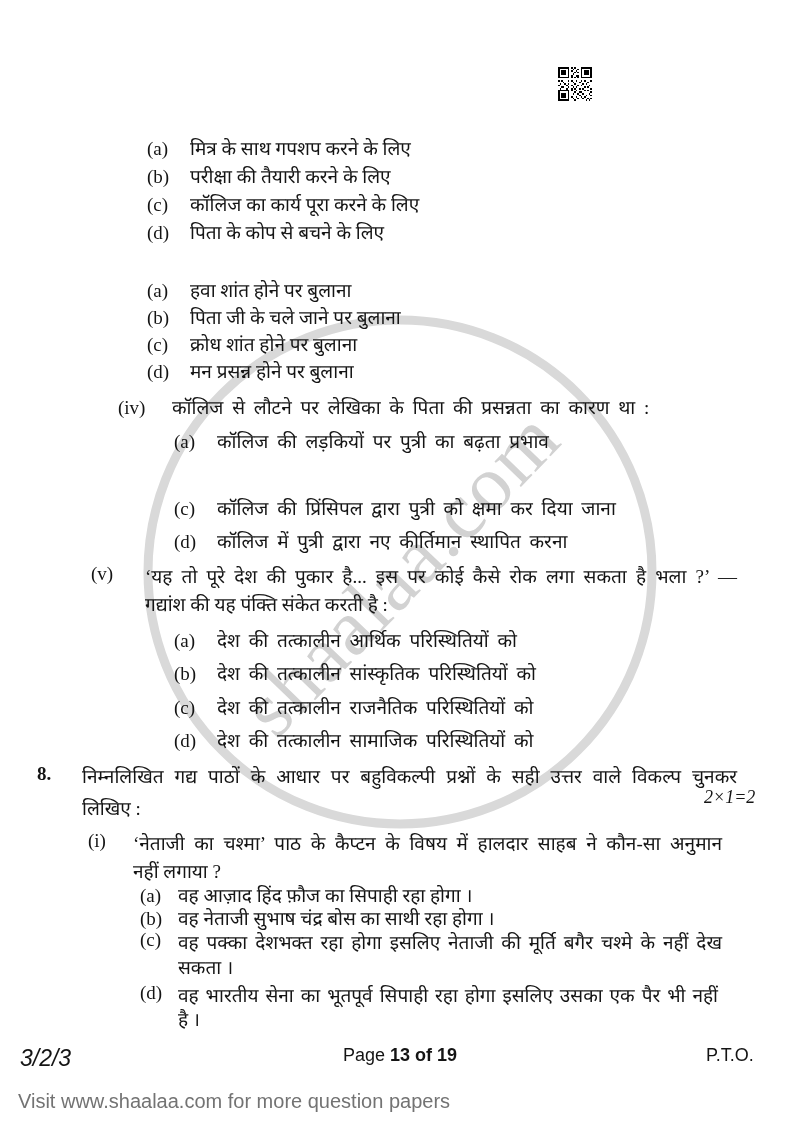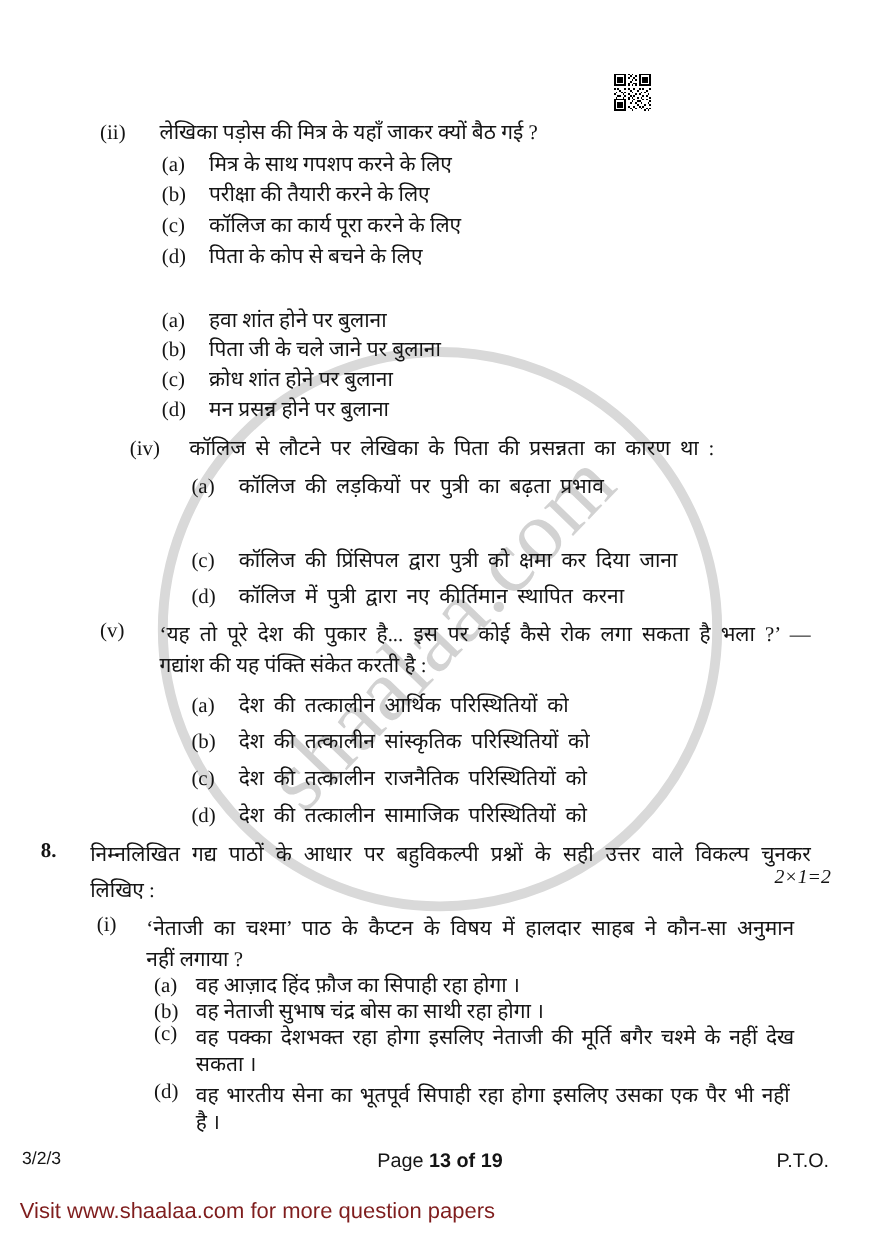--- a/index.html
+++ b/index.html
@@ -16,28 +16,28 @@
   .row.q8{left:37px;}
   .q8-num{display:inline-block;width:45px;font-weight:bold;}
   .row.sub{left:88px;}
   .sub-label{display:inline-block;width:45px;}
   .row.opt8{left:140px;}
   .opt8-label{display:inline-block;width:38px;}
   .jtext{display:inline-block;white-space:normal;text-align:justify;text-align-last:justify;vertical-align:top;}
   .wide{word-spacing:4px;margin-left:27px;}
   .marks{position:absolute;left:704px;top:787px;font-size:18px;font-style:italic;
          font-family:"Liberation Serif",serif;}
-  .footer-code{position:absolute;left:20px;top:1045px;font-size:16px;
-               font-family:"Liberation Sans","DejaVu Sans",sans-serif;}
+  .footer-code{position:absolute;left:20px;top:1045px;font-size:23px;
+               font-family:"Liberation Sans","DejaVu Sans",sans-serif;font-style:italic;}
   .footer-page{position:absolute;left:0;top:1045px;width:800px;text-align:center;font-size:18px;
                font-family:"Liberation Sans","DejaVu Sans",sans-serif;}
   .footer-page b{margin-left:5px;}
   .footer-pto{position:absolute;left:706px;top:1045px;font-size:18px;
               font-family:"Liberation Sans","DejaVu Sans",sans-serif;}
-  .visit{position:absolute;left:18px;top:1090px;font-size:20px;color:#7f1d1d;
+  .visit{position:absolute;left:18px;top:1090px;font-size:20px;color:#737373;
          font-family:"Liberation Sans","DejaVu Sans",sans-serif;}
 </style>
 </head>
 <body>
 
 <div class="page">
 
   <svg class="watermark" width="800" height="1131" viewBox="0 0 800 1131">
     <circle cx="400" cy="572" r="252" fill="none" stroke="#d9d9d9" stroke-width="9"></circle>
     <text x="400" y="600" text-anchor="middle" transform="rotate(-46 400 572)" font-family="Liberation Serif, DejaVu Serif, serif" font-size="80" letter-spacing="2" fill="#d2d2d2">shaalaa.com</text>
@@ -131,23 +131,20 @@
       <rect x="16" y="18" width="1" height="1"></rect>
         <rect x="18" y="19" width="1" height="1"></rect>
         <rect x="20" y="17" width="1" height="1"></rect>
         <rect x="15" y="19" width="1" height="1"></rect>
       <rect x="17" y="20" width="1" height="1"></rect>
         <rect x="19" y="20" width="1" height="1"></rect>
         <rect x="20" y="19" width="1" height="1"></rect>
     </g>
   </svg>
 
-  <div class="row q" style="top:106px">
-    <span class="sec-label">(ii)</span><span>लेखिका पड़ोस की मित्र के यहाँ जाकर क्यों बैठ गई ?</span>
-  </div>
   <div class="row opt" style="top:135px">
     <span class="opt-label">(a)</span><span>मित्र के साथ गपशप करने के लिए</span>
   </div>
   <div class="row opt" style="top:163px">
     <span class="opt-label">(b)</span><span>परीक्षा की तैयारी करने के लिए</span>
   </div>
   <div class="row opt" style="top:191px">
     <span class="opt-label">(c)</span><span>कॉलिज का कार्य पूरा करने के लिए</span>
   </div>
   <div class="row opt" style="top:219px">

